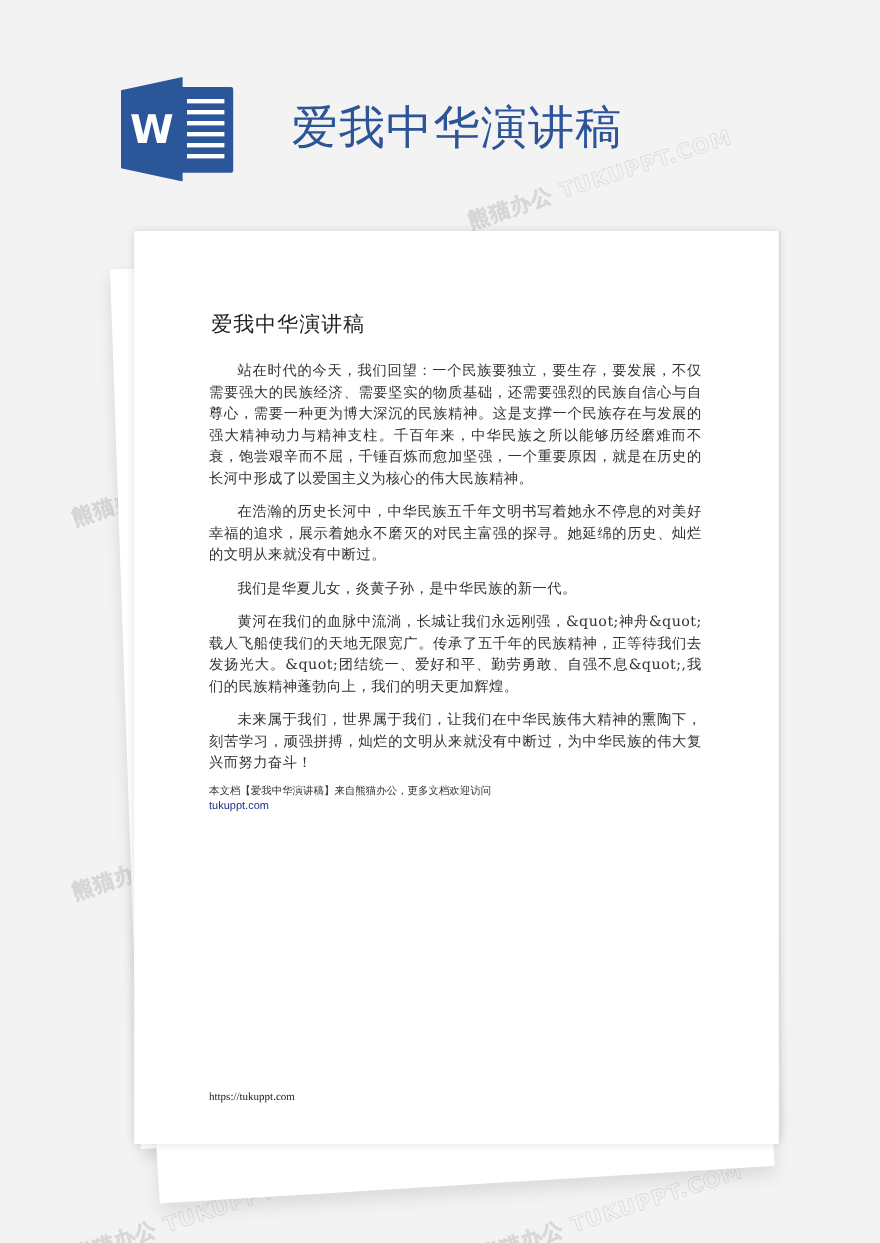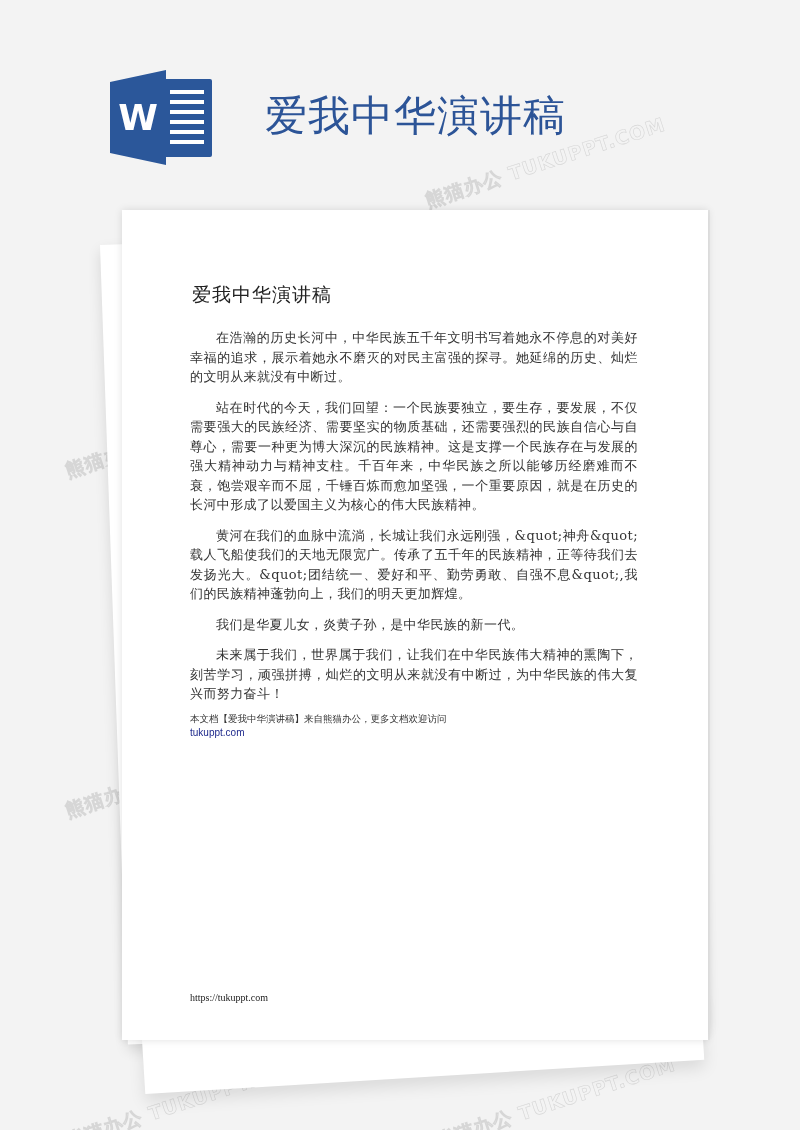--- a/index.html
+++ b/index.html
@@ -35,21 +35,21 @@
     position: absolute; left: 70px; top: 72px;
     font-size: 19px; color: #222; letter-spacing: 1px;
   }
   .body-text { position: absolute; left: 68px; top: 118px; width: 448px; }
   .para {
     margin: 0 0 11px 0; font-size: 13px; line-height: 19.5px; color: #333;
     text-indent: 2em; text-align: justify; letter-spacing: 0.4px;
   }
   .source-note {
     font-size: 9.5px; color: #333; line-height: 13px; margin-top: -2px;
-    font-family: Liberation Mono, monospace;
+    font-family: Liberation Sans, sans-serif;
   }
   .source-link {
     display: block; font-size: 10px; color: #1f2a8c; 
     font-family: "Liberation Sans", sans-serif; line-height: 13px;
   }
   .footer-url {
     position: absolute; left: 68px; top: 782px;
     font-family: Liberation Serif, serif; font-size: 10px; color: #222;
   }
   .watermark {
@@ -87,22 +87,22 @@
 <div class="watermark" style="left:430px; top:770px;">熊猫办公 TUKUPPT.COM</div>
 <div class="watermark" style="left:60px; top:1090px;">熊猫办公 TUKUPPT.COM</div>
 <div class="watermark" style="left:430px; top:1090px;">熊猫办公 TUKUPPT.COM</div>
 
 <div class="sheet-back"></div>
 <div class="sheet-back2"></div>
 
 <div class="page">
   <div class="doc-title">爱我中华演讲稿</div>
   <div class="body-text">
+    <p class="para">站在时代的今天，我们回望：一个民族要独立，要生存，要发展，不仅需要强大的民族经济、需要坚实的物质基础，还需要强烈的民族自信心与自尊心，需要一种更为博大深沉的民族精神。这是支撑一个民族存在与发展的强大精神动力与精神支柱。千百年来，中华民族之所以能够历经磨难而不衰，饱尝艰辛而不屈，千锤百炼而愈加坚强，一个重要原因，就是在历史的长河中形成了以爱国主义为核心的伟大民族精神。</p>
     <p class="para">在浩瀚的历史长河中，中华民族五千年文明书写着她永不停息的对美好幸福的追求，展示着她永不磨灭的对民主富强的探寻。她延绵的历史、灿烂的文明从来就没有中断过。</p>
-    <p class="para">站在时代的今天，我们回望：一个民族要独立，要生存，要发展，不仅需要强大的民族经济、需要坚实的物质基础，还需要强烈的民族自信心与自尊心，需要一种更为博大深沉的民族精神。这是支撑一个民族存在与发展的强大精神动力与精神支柱。千百年来，中华民族之所以能够历经磨难而不衰，饱尝艰辛而不屈，千锤百炼而愈加坚强，一个重要原因，就是在历史的长河中形成了以爱国主义为核心的伟大民族精神。</p>
+    <p class="para">我们是华夏儿女，炎黄子孙，是中华民族的新一代。</p>
     <p class="para">黄河在我们的血脉中流淌，长城让我们永远刚强，&amp;quot;神舟&amp;quot;载人飞船使我们的天地无限宽广。传承了五千年的民族精神，正等待我们去发扬光大。&amp;quot;团结统一、爱好和平、勤劳勇敢、自强不息&amp;quot;,我们的民族精神蓬勃向上，我们的明天更加辉煌。</p>
-    <p class="para">我们是华夏儿女，炎黄子孙，是中华民族的新一代。</p>
     <p class="para">未来属于我们，世界属于我们，让我们在中华民族伟大精神的熏陶下，刻苦学习，顽强拼搏，灿烂的文明从来就没有中断过，为中华民族的伟大复兴而努力奋斗！</p>
     <div class="source-note">本文档【爱我中华演讲稿】来自熊猫办公，更多文档欢迎访问</div>
     <a class="source-link">tukuppt.com</a>
   </div>
   <div class="footer-url">https://tukuppt.com</div>
 </div>
 
 </body></html>

